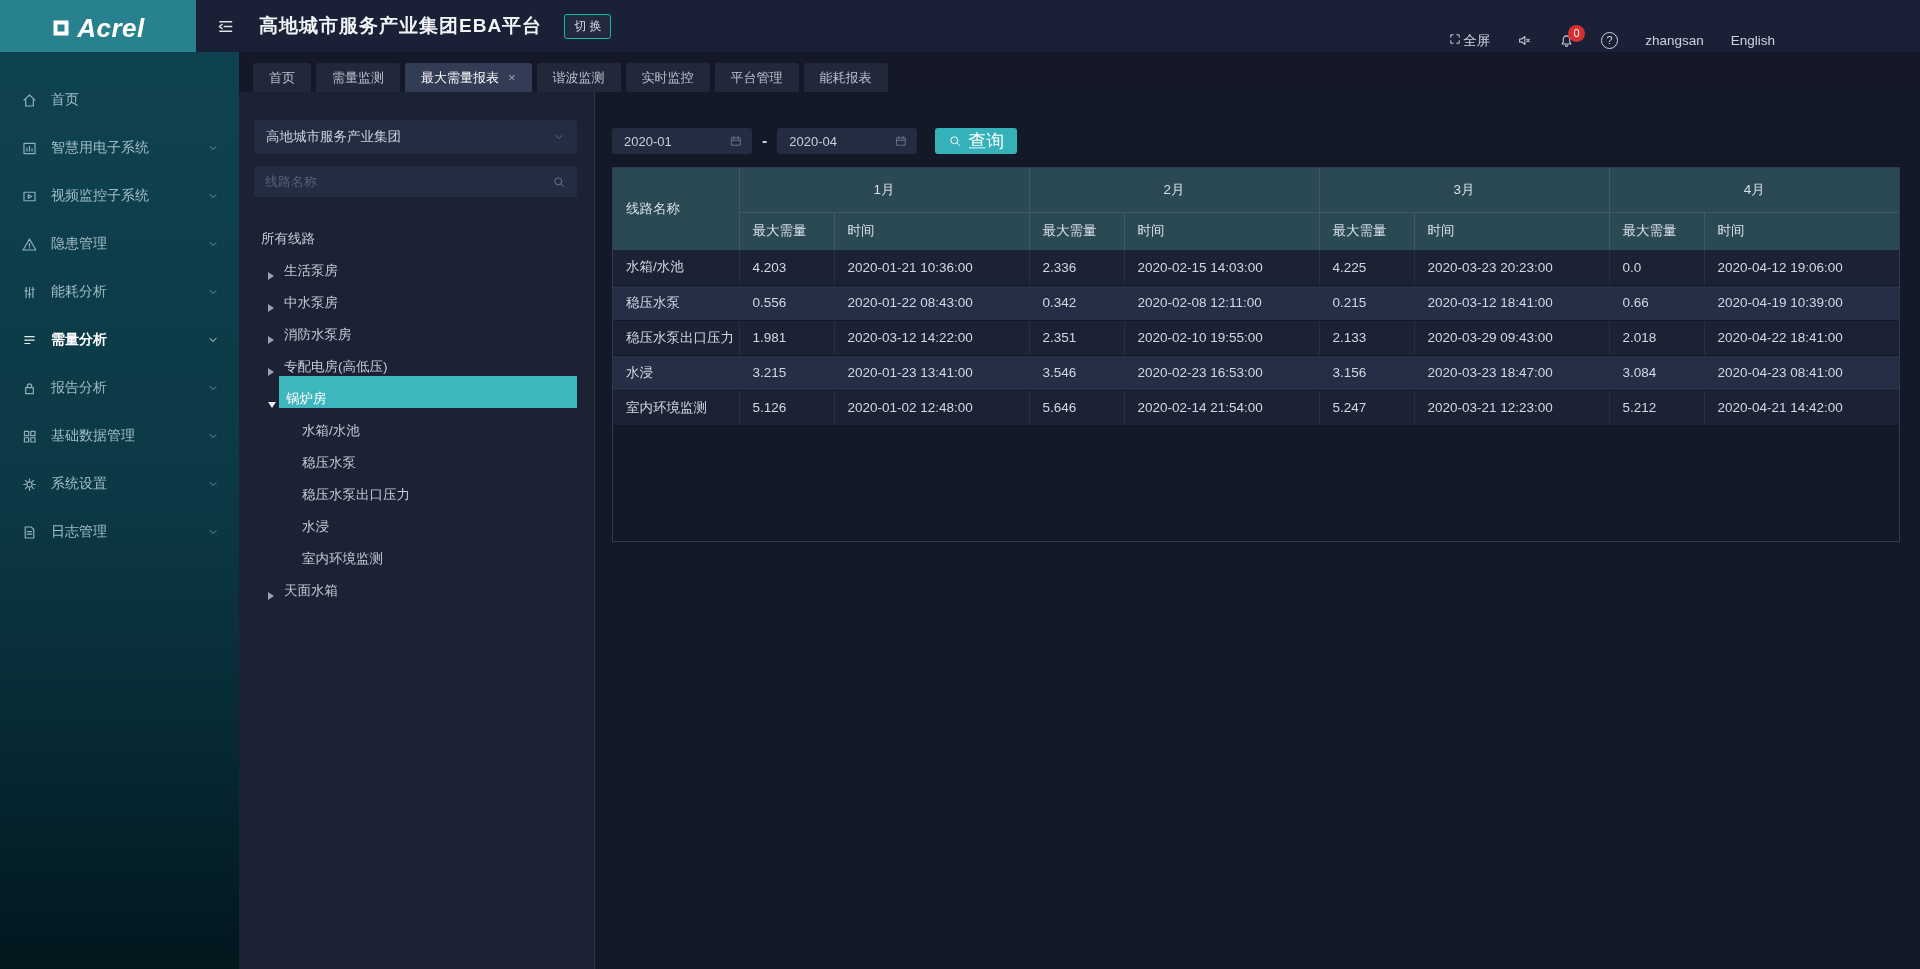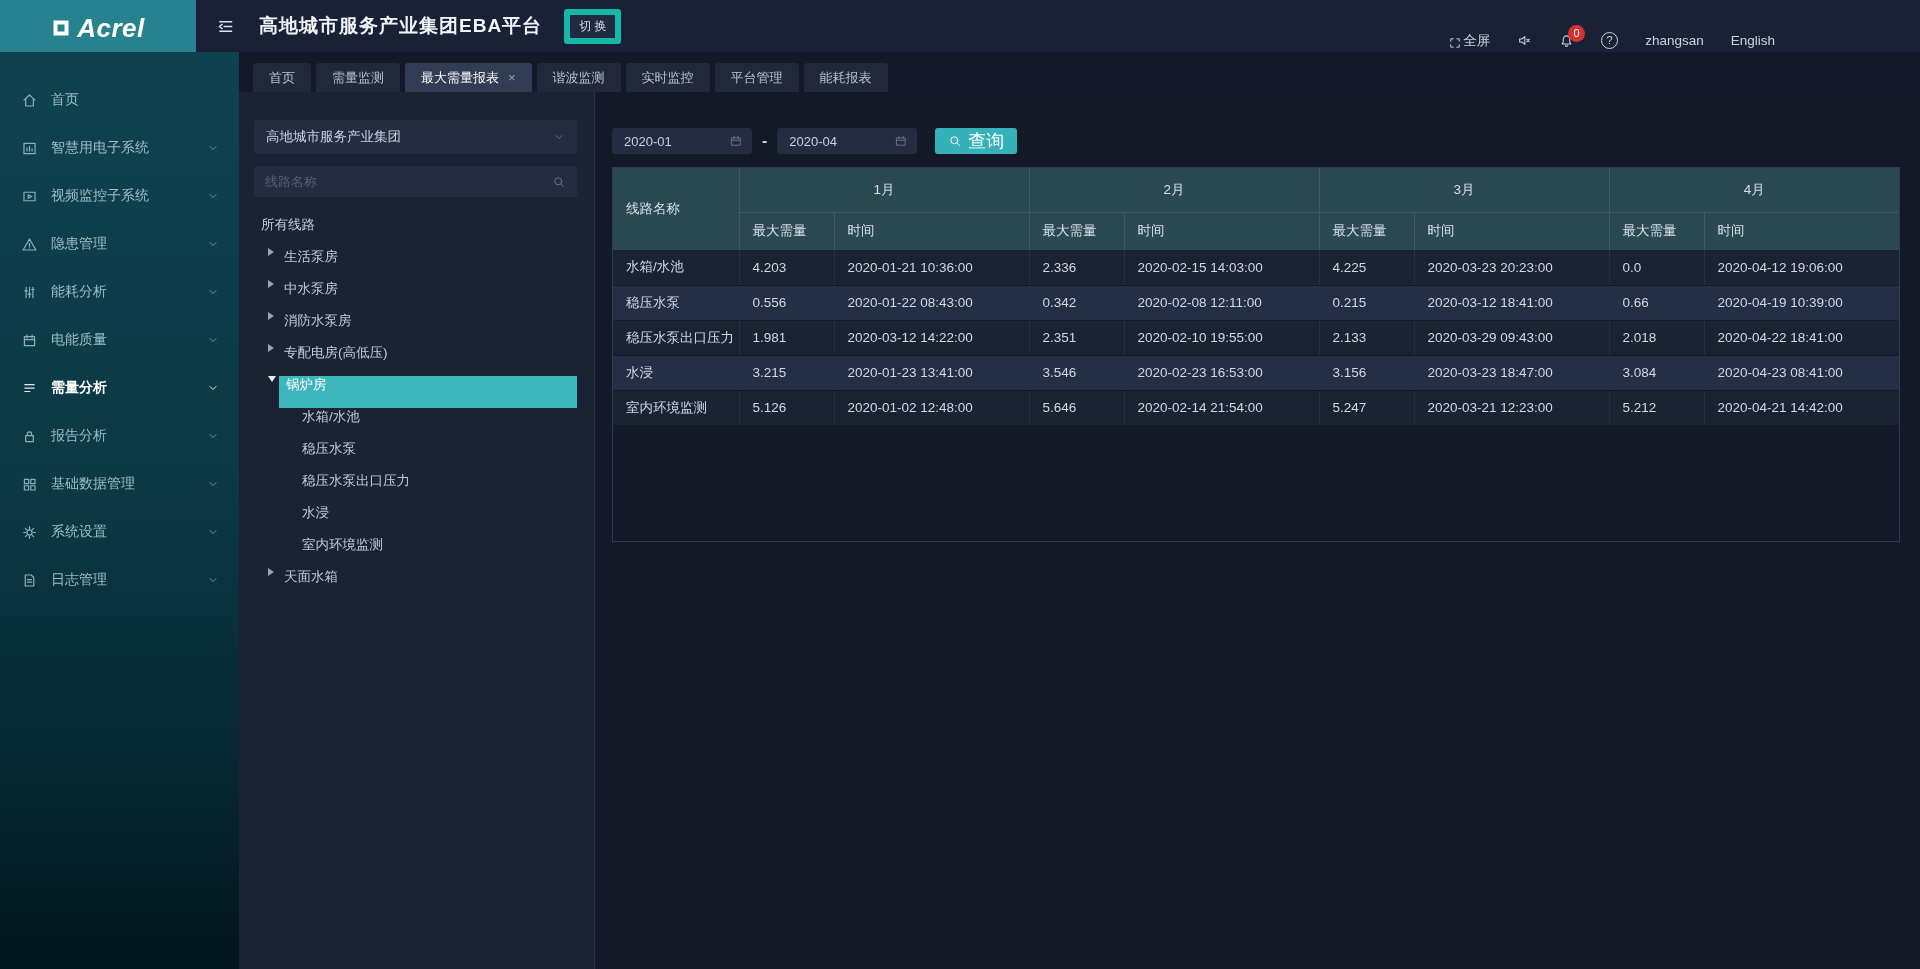--- a/index.html
+++ b/index.html
@@ -7,25 +7,25 @@
     font-family:"Liberation Sans","DejaVu Sans",sans-serif; background:#10141f; }
 
   
   .header { display:flex; height:52px; }
   .logo-block { width:196px; height:56px; background:#27818e; display:flex;
     align-items:center; justify-content:center; gap:6px; color:#fff; flex:none; }
   .logo-text { font-size:26px; font-weight:bold; font-style:italic; letter-spacing:.5px; }
   .topbar { flex:1; background:#1a2136; display:flex; align-items:center; color:#cdd3de; }
   .collapse-btn { margin-left:20px; color:#dfe4ec; cursor:pointer; display:flex; }
   .app-title { margin-left:24px; font-size:19px; font-weight:bold; color:#f2f4f8; letter-spacing:1px; }
-  .switch-btn { margin-left:22px; font-size:12px; color:#d3d9e3; border:6px solid #14b8a6;
+  .switch-btn { margin-left:22px; font-size:12px; color:#d3d9e3; border:1px solid #14b8a6;
     background:#232a40; border-radius:3px; padding:3px 9px; cursor:pointer; }
   .topbar-right { margin-left:auto; display:flex; align-items:center; gap:27px;
     padding-right:145px; font-size:13.5px; }
-  .tb-item { display:flex; align-items:flex-end; gap:1px; cursor:pointer; color:#cdd3de;margin-top:29px; }
+  .tb-item { display:flex; align-items:flex-start; gap:1px; cursor:pointer; color:#cdd3de;margin-top:29px; }
   .bell-wrap { position:relative; }
   .badge { position:absolute; top:-8px; right:-11px; background:#d63031; color:#fff;
     min-width:17px; height:17px; border-radius:9px; font-size:11px; line-height:17px;
     text-align:center; padding:0 4px; }
   .qmark { width:17px; height:17px; border:1px solid #cdd3de; border-radius:50%;
     font-size:11px; line-height:15px; text-align:center; display:inline-block; }
 
   
   .app-body { display:flex; height:917px; }
   .sidebar { width:239px; flex:none;
@@ -52,21 +52,21 @@
   .org-select { height:34px; background:#232c41; border-radius:3px; display:flex;
     align-items:center; padding:0 12px; color:#ccd3df; font-size:13.5px; cursor:pointer; }
   .org-select .sel-chev { margin-left:auto; color:#6c7589; display:flex; }
   .search-box { margin-top:12px; height:31px; background:#232c41; border-radius:3px;
     display:flex; align-items:center; padding:0 11px; }
   .search-box input { flex:1; background:transparent; border:none; outline:none;
     color:#ccd3df; font-size:13px; font-family:inherit; }
   .search-box input::placeholder { color:#566074; }
   .search-box .sch-icon { color:#6c7589; display:flex; }
   .tree { margin-top:19px; font-size:13.5px; color:#c3cad7; }
-  .tree-row { height:32px; display:flex; align-items:flex-start; cursor:pointer; }
+  .tree-row { height:32px; display:flex; align-items:flex-end; cursor:pointer; }
   .tree-row.lvl0 { padding-left:7px; }
   .tree-row.lvl1 { padding-left:14px; }
   .tree-row.lvl2 { padding-left:48px; }
   .t-arrow { width:0; height:0; margin-right:10px; flex:none; }
   .t-arrow.right { border-left:6px solid #9aa3b5; border-top:4.5px solid transparent; border-bottom:4.5px solid transparent; }
   .t-arrow.down { border-top:6px solid #e8ecf2; border-left:4.5px solid transparent; border-right:4.5px solid transparent; }
   .tree-row.selected { background:linear-gradient(90deg,transparent 25px,#3eb6be 25px); color:#fff; }
 
   .main { flex:1; background:#141927; padding:36px 20px 0 17px; }
   .query-row { display:flex; align-items:center; margin-bottom:13px; }
@@ -202,33 +202,20 @@
             <path d="M6 4 V16 M10 4 V16 M14 4 V16 M4.5 8 h3 M8.5 12 h3 M12.5 6.5 h3"></path>
           </svg>
         </span>
         <span>能耗分析</span>
         <span class="s-chev">
           <svg width="12" height="12" viewBox="0 0 20 20" fill="none" stroke="currentColor" stroke-width="1.4" stroke-linecap="round" stroke-linejoin="round">
             <path d="M5 7.5 L10 12.5 L15 7.5"></path>
           </svg>
         </span>
       </div>
-      <div class="side-item">
-        <span class="s-icon">
-          <svg width="17" height="17" viewBox="0 0 20 20" fill="none" stroke="currentColor" stroke-width="1.4" stroke-linecap="round" stroke-linejoin="round">
-            <path d="M4 5.5 H16 V16 H4 Z M7 3.5 V7 M13 3.5 V7 M4 9 H16"></path>
-          </svg>
-        </span>
-        <span>电能质量</span>
-        <span class="s-chev">
-          <svg width="12" height="12" viewBox="0 0 20 20" fill="none" stroke="currentColor" stroke-width="1.4" stroke-linecap="round" stroke-linejoin="round">
-            <path d="M5 7.5 L10 12.5 L15 7.5"></path>
-          </svg>
-        </span>
-      </div>
       <div class="side-item active">
         <span class="s-icon">
           <svg width="17" height="17" viewBox="0 0 20 20" fill="none" stroke="currentColor" stroke-width="1.4" stroke-linecap="round" stroke-linejoin="round">
             <path d="M4.5 5.5 H15.5 M4.5 9.5 H15.5 M4.5 13.5 H10.5"></path>
           </svg>
         </span>
         <span>需量分析</span>
         <span class="s-chev">
           <svg width="12" height="12" viewBox="0 0 20 20" fill="none" stroke="currentColor" stroke-width="1.4" stroke-linecap="round" stroke-linejoin="round">
             <path d="M5 7.5 L10 12.5 L15 7.5"></path>

